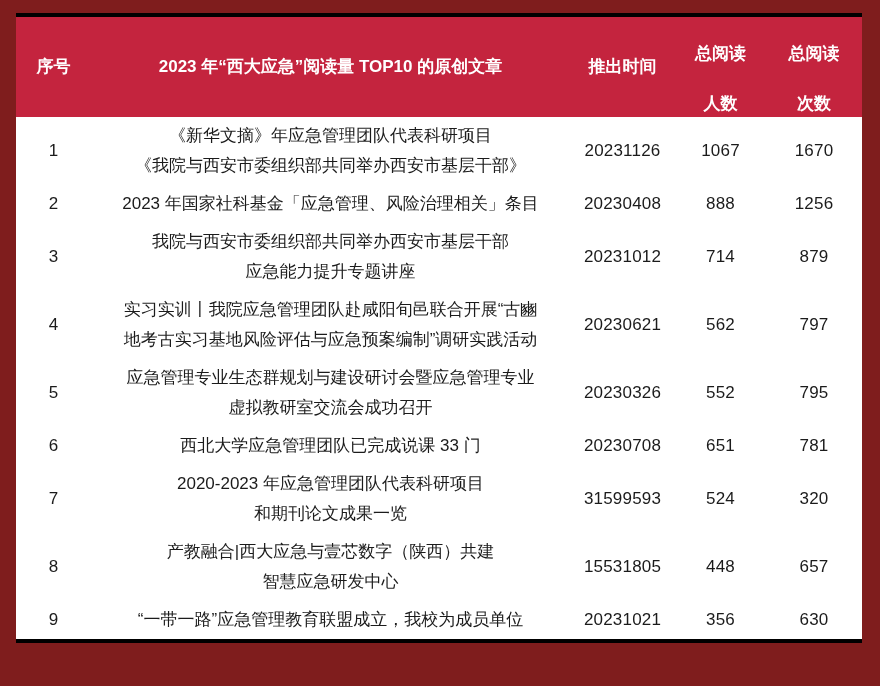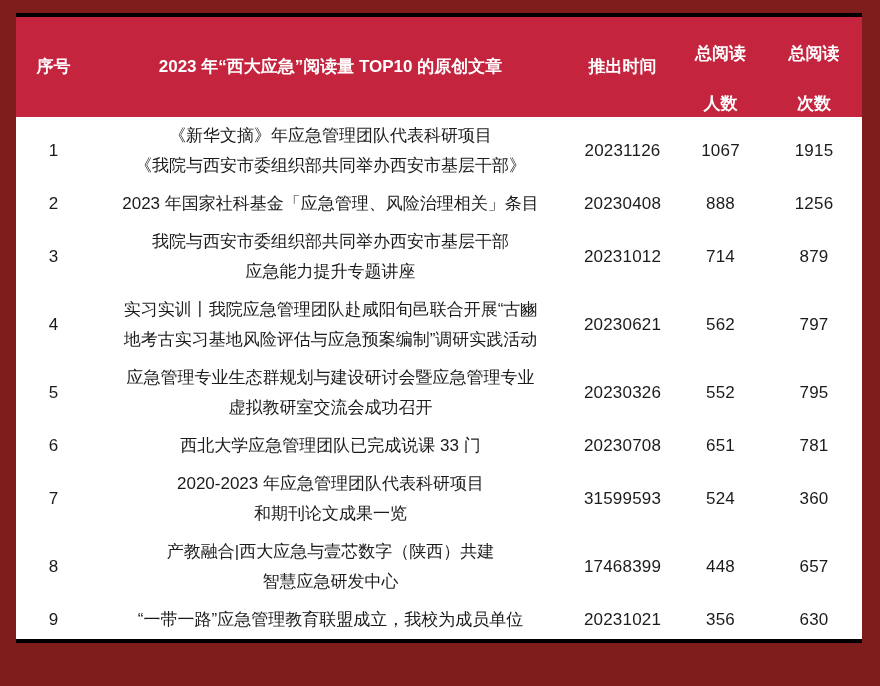--- a/index.html
+++ b/index.html
@@ -93,21 +93,21 @@
     </thead>
     <tbody>
       <tr>
         <td class="cell-num">1</td>
         <td class="cell-title">
           <div class="title-line">《新华文摘》年应急管理团队代表科研项目</div>
           <div class="title-line">《我院与西安市委组织部共同举办西安市基层干部》</div>
         </td>
         <td class="cell-date">20231126</td>
         <td class="cell-readers">1067</td>
-        <td class="cell-reads">1915</td>
+        <td class="cell-reads">1670</td>
       </tr>
       <tr>
         <td class="cell-num">2</td>
         <td class="cell-title">
           <div class="title-line">2023 年国家社科基金「应急管理、风险治理相关」条目</div>
 
         </td>
         <td class="cell-date">20230408</td>
         <td class="cell-readers">888</td>
         <td class="cell-reads">1256</td>
@@ -153,29 +153,29 @@
         <td class="cell-reads">781</td>
       </tr>
       <tr>
         <td class="cell-num">7</td>
         <td class="cell-title">
           <div class="title-line">2020-2023 年应急管理团队代表科研项目</div>
           <div class="title-line">和期刊论文成果一览</div>
         </td>
         <td class="cell-date">31599593</td>
         <td class="cell-readers">524</td>
-        <td class="cell-reads">360</td>
+        <td class="cell-reads">320</td>
       </tr>
       <tr>
         <td class="cell-num">8</td>
         <td class="cell-title">
           <div class="title-line">产教融合|西大应急与壹芯数字（陕西）共建</div>
           <div class="title-line">智慧应急研发中心</div>
         </td>
-        <td class="cell-date">17468399</td>
+        <td class="cell-date">15531805</td>
         <td class="cell-readers">448</td>
         <td class="cell-reads">657</td>
       </tr>
       <tr>
         <td class="cell-num">9</td>
         <td class="cell-title">
           <div class="title-line">“一带一路”应急管理教育联盟成立，我校为成员单位</div>
 
         </td>
         <td class="cell-date">20231021</td>

